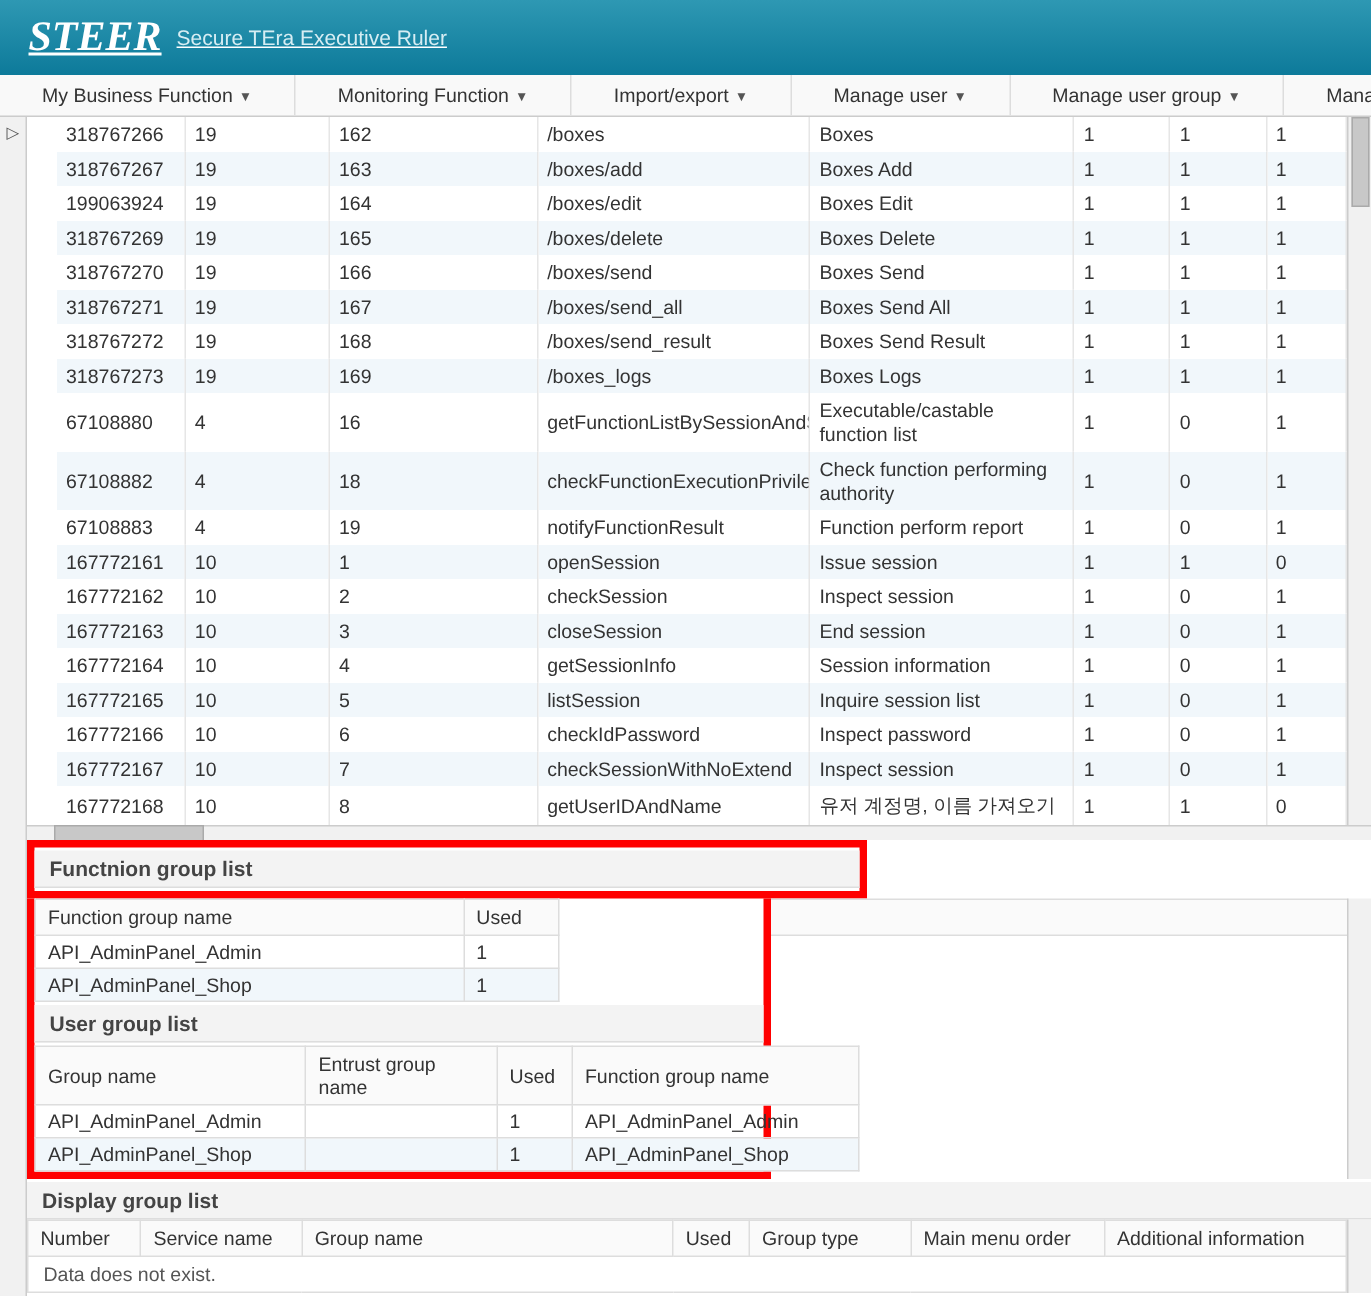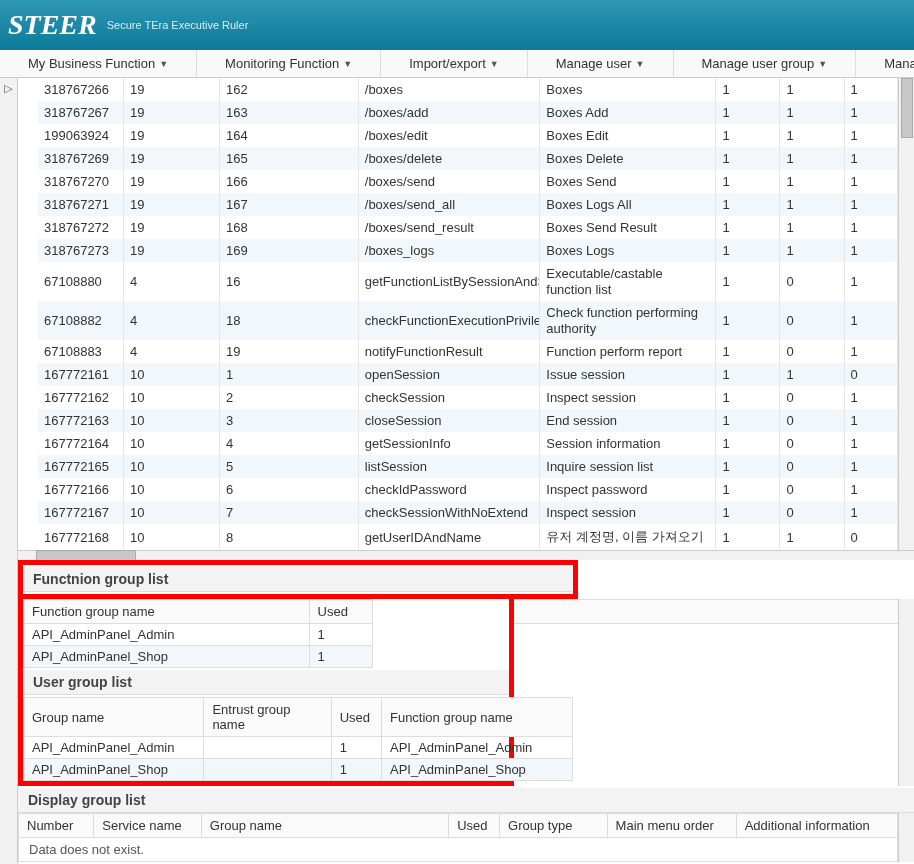--- a/index.html
+++ b/index.html
@@ -1,20 +1,20 @@
 <!DOCTYPE html>
 <html><head>
 <meta charset="utf-8">
 <style>
 * { box-sizing: border-box; margin: 0; padding: 0; }
 body { font-family: "Segoe UI", Tahoma, sans-serif; font-size: 13px; color: #333; background: #fff; width: 914px; overflow: hidden; }
 
-.header-bar { background: linear-gradient(to bottom, #2e98b3, #0d7a9a); height: 50px; display: flex; align-items: center; padding: 0 8px; color: #fff; }
+.header-bar { background: linear-gradient(to bottom, #2e98b3, #0d7a9a); height: 50px; display: flex; align-items: center; padding: 0 19px; color: #fff; text-decoration: underline; }
 .header-title { font-size: 28px; font-weight: bold; font-style: italic; font-family: Georgia, serif; margin-right: 10px; }
-.header-sub { font-size: 11px; color: #d6edf3; }
+.header-sub { font-size: 14px; color: #d6edf3; }
 
 .menubar { display: flex; background: #f9f9f9; border-bottom: 1px solid #ccc; height: 28px; overflow: hidden; white-space: nowrap; }
 .menubar .menu-item { padding: 5px 28px; border-right: 1px solid #ddd; cursor: pointer; display: flex; align-items: center; gap: 4px; font-size: 13px; }
 .menubar .caret { font-size: 9px; color: #555; }
 
 .content { display: flex; height: 786px; }
 .side-tab { width: 18px; background: #f1f1f1; border-right: 1px solid #ccc; display: flex; align-items: flex-start; justify-content: center; padding-top: 4px; cursor: pointer; font-size: 11px; color: #555; }
 .main { flex: 1; overflow: hidden; display: flex; flex-direction: column; }
 .grid { width: 100%; border-collapse: collapse; table-layout: fixed; }
 .grid tr.even { background: #f1f7fb; }
@@ -172,21 +172,21 @@
                 <td>Boxes Send</td>
                 <td>1</td>
                 <td>1</td>
                 <td>1</td>
               </tr>
               <tr class="even">
                 <td>318767271</td>
                 <td>19</td>
                 <td>167</td>
                 <td>/boxes/send_all</td>
-                <td>Boxes Logs All</td>
+                <td>Boxes Send All</td>
                 <td>1</td>
                 <td>1</td>
                 <td>1</td>
               </tr>
               <tr class="odd">
                 <td>318767272</td>
                 <td>19</td>
                 <td>168</td>
                 <td>/boxes/send_result</td>
                 <td>Boxes Send Result</td>

